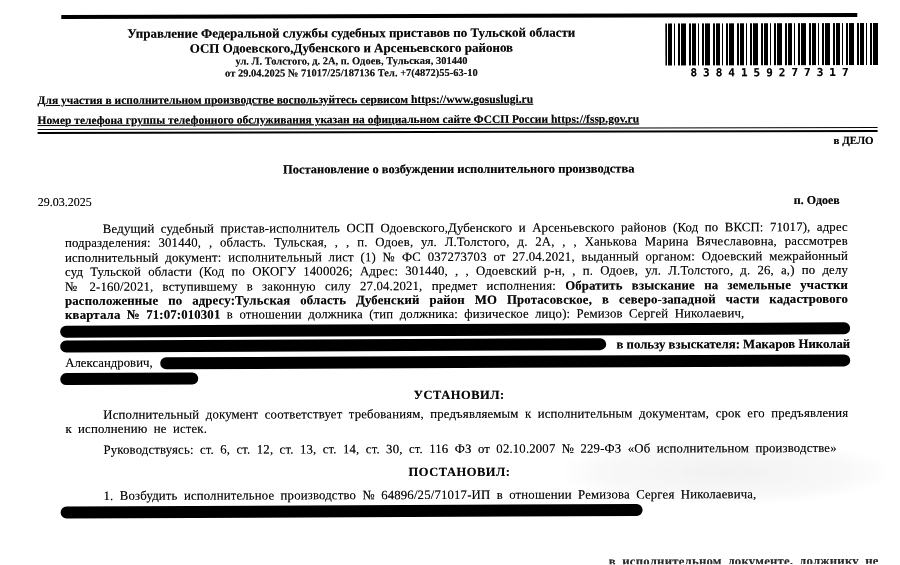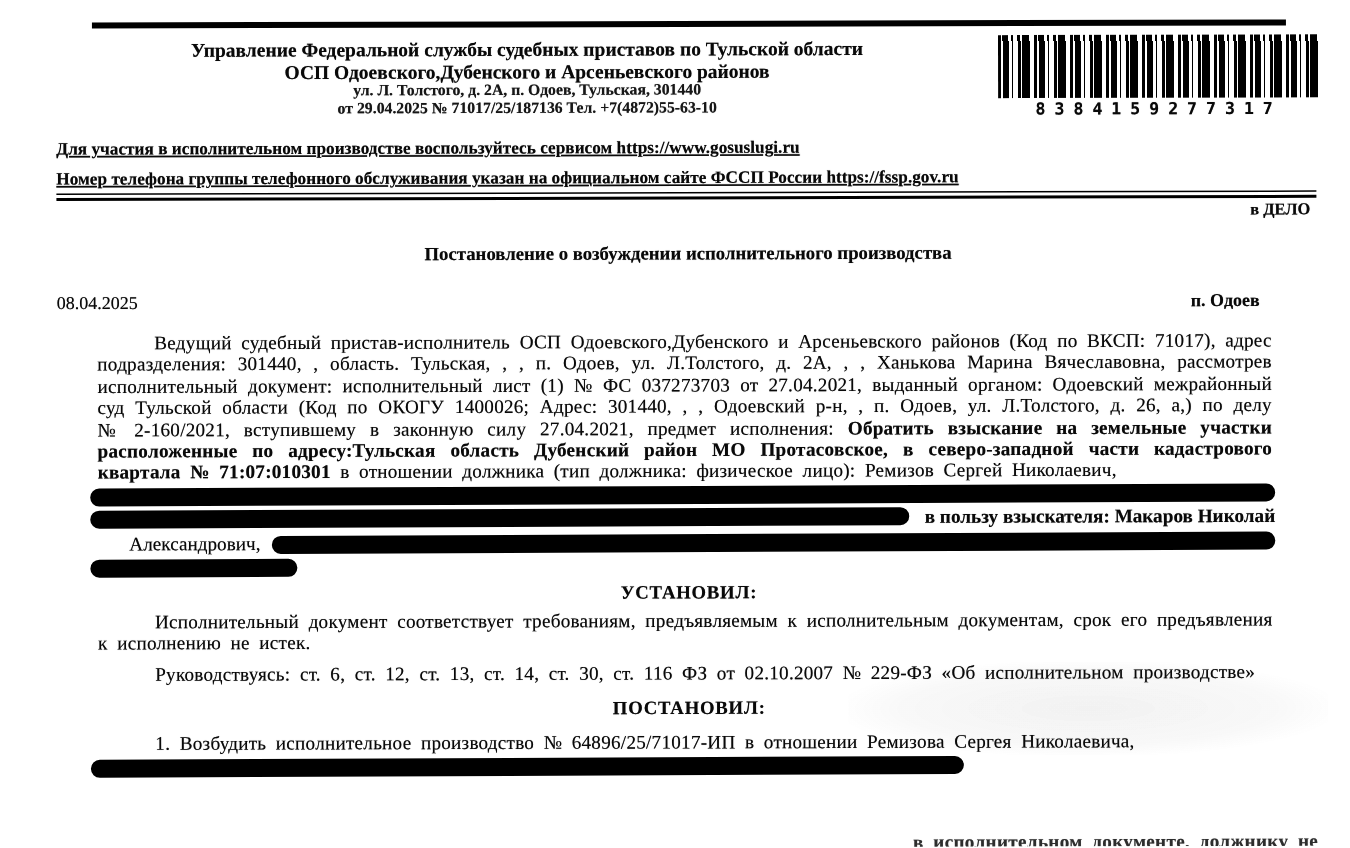--- a/index.html
+++ b/index.html
@@ -53,21 +53,21 @@
   .emph{font-weight:bold;}
   
   .red-row{display:flex;align-items:center;margin:2px 30px 2px 22px;}
   .bar{background:#030303;height:12px;border-radius:6px;transform:rotate(-.1deg);}
   .bar.full{flex:1;}
   .bar.w-left{flex:1;margin-right:10px;}
   .bar.w-right{flex:1;margin-left:8px;}
   .bar.short{width:138px;}
   .bar.item{width:582px;}
   .red-label{font-weight:bold;font-size:12.8px;white-space:nowrap;}
-  .red-name{font-size:12.8px;white-space:nowrap;padding-left:5px;margin-left:21px;}
+  .red-name{font-size:12.8px;white-space:nowrap;padding-left:5px;}
   
   .section-head{text-align:center;font-weight:bold;font-size:12.5px;letter-spacing:.5px;}
   .ustanovil{margin-top:4px;}
   .postanovil{margin-top:9px;}
   .para2{margin-top:4px;}
   .para3{margin-top:6px;}
   .item1{margin-top:8px;}
   .item-bar-row{margin-top:3px;}
   
   .watermark{
@@ -102,21 +102,21 @@
   </div>
 
   <div class="notice first">Для участия в исполнительном производстве воспользуйтесь сервисом https://www.gosuslugi.ru</div>
   <div class="notice second">Номер телефона группы телефонного обслуживания указан на официальном сайте ФССП России https://fssp.gov.ru</div>
   <div class="double-rule"></div>
   <div class="v-delo">в ДЕЛО</div>
 
   <div class="doc-title">Постановление о возбуждении исполнительного производства</div>
 
   <div class="date-row">
-    <span class="date">08.04.2025</span>
+    <span class="date">29.03.2025</span>
     <span class="place">п. Одоев</span>
   </div>
 
   <p class="para indent para1"><span>Ведущий судебный пристав-исполнитель ОСП Одоевского,Дубенского и Арсеньевского районов (Код по ВКСП: 71017), адрес подразделения: 301440, , область. Тульская, , , п. Одоев, ул. Л.Толстого, д. 2А, , , Ханькова Марина Вячеславовна, рассмотрев исполнительный документ: исполнительный лист (1) № ФС 037273703 от 27.04.2021, выданный органом: Одоевский межрайонный суд Тульской области (Код по ОКОГУ 1400026; Адрес: 301440, , , Одоевский р-н, , п. Одоев, ул. Л.Толстого, д. 26, а,) по делу № 2-160/2021, вступившему в законную силу 27.04.2021, предмет исполнения: </span><span class="emph">Обратить взыскание на земельные участки расположенные по адресу:Тульская область Дубенский район МО Протасовское, в северо-западной части кадастрового квартала № 71:07:010301</span><span> в отношении должника (тип должника: физическое лицо): Ремизов Сергей Николаевич,</span></p>
 
   <div class="red-row">
     <div class="bar full"></div>
   </div>
   <div class="red-row">
     <div class="bar w-left"></div>

